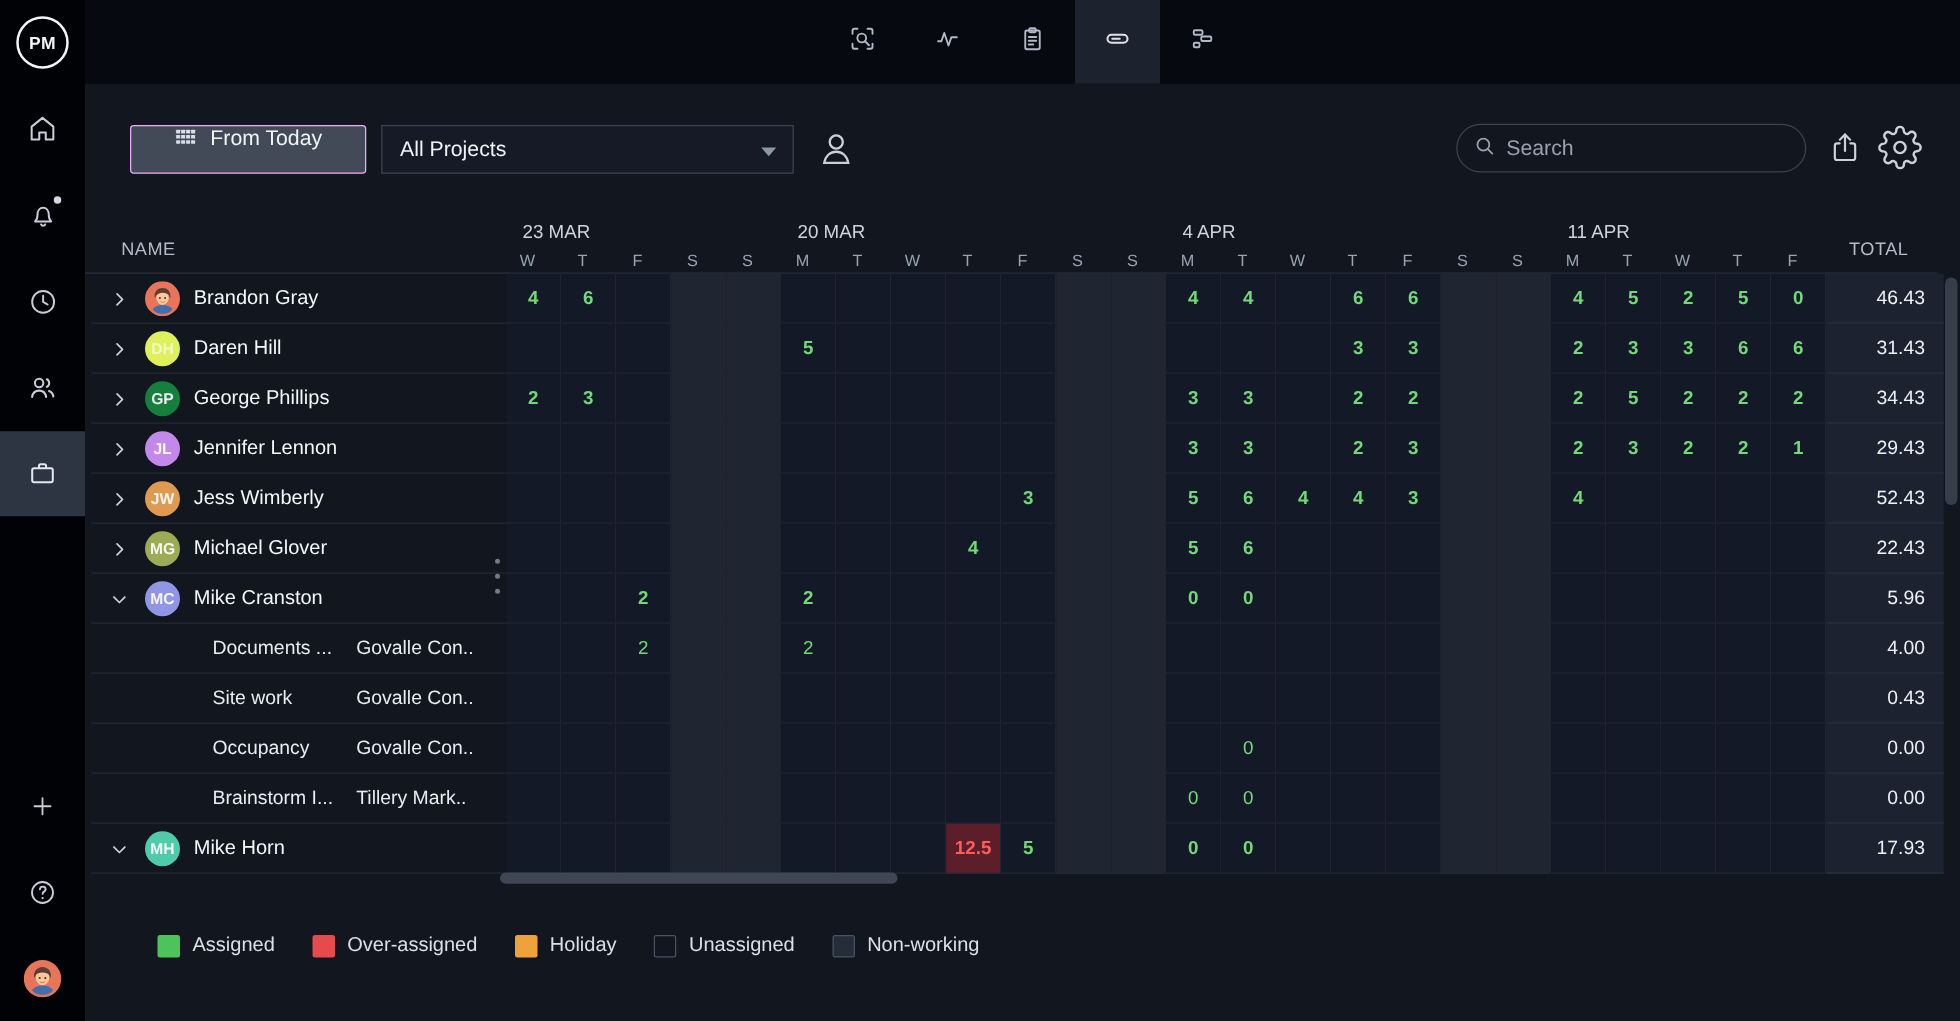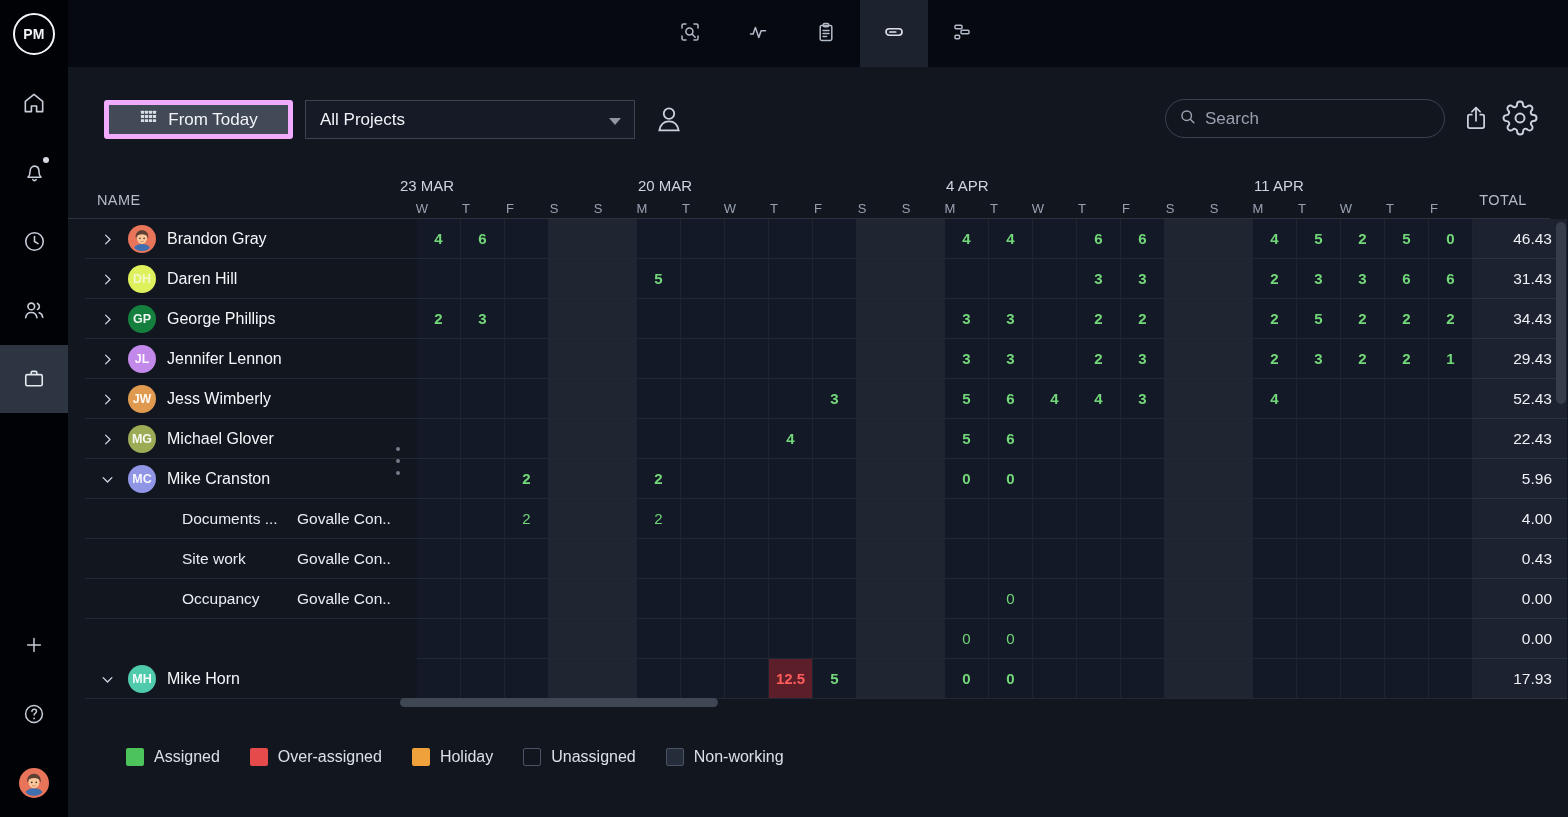--- a/index.html
+++ b/index.html
@@ -17,21 +17,21 @@
   .side-item svg { display:block; }
   .bell-wrap { position:relative; }
   .bell-dot { position:absolute; right:-2px; top:-3px; width:6px; height:6px; border-radius:50%; background:#d4d9e1; }
 
   
   #topbar { position:absolute; left:68px; top:0; width:1500px; height:67px; background:#060910; }
   .top-tab { position:absolute; top:0; width:68px; height:67px; display:flex; align-items:center; justify-content:center; color:#b3bac7; }
   .top-tab.active { background:#1c222e; color:#dde2ea; }
 
   
-  .btn-slate { position:absolute; background:#424a58; border:5px solid #f0abfc; border-radius:3px; color:#f2f4f8; font-size:17px; display:flex; align-items:center; justify-content:center; gap:10px; cursor:default; }
+  .btn-slate { position:absolute; background:#424a58; border:1px solid #f0abfc; border-radius:3px; color:#f2f4f8; font-size:17px; display:flex; align-items:flex-start; justify-content:center; gap:10px; cursor:default; }
   #from-today-btn { left:104px; top:100px; width:189px; height:39px; }
   #project-select { position:absolute; left:305px; top:100px; width:330px; height:39px; background:#151a26; border:1px solid #3c4452; display:flex; align-items:center; color:#f0f3f7; font-size:17px; padding:0 14px; }
   #project-select .caret { position:absolute; right:13px; top:17px; width:0; height:0; border-left:6px solid transparent; border-right:6px solid transparent; border-top:7px solid #8e96a4; }
   #person-filter { position:absolute; left:652px; top:102px; color:#c9d0da; }
   #search-pill { position:absolute; left:1165px; top:99px; width:280px; height:39px; border:1px solid #3b4350; border-radius:20px; display:flex; align-items:center; padding:0 12px; color:#9aa2b0; }
   #search-pill input { background:transparent; border:none; outline:none; color:#dfe3ea; font-size:17px; font-family:"Liberation Sans", sans-serif; margin-left:8px; width:210px; }
   #search-pill input::placeholder { color:#99a1b0; }
   #export-btn { position:absolute; left:1461px; top:101px; color:#ccd2dc; }
   #settings-btn { position:absolute; left:1502px; top:99px; color:#ccd2dc; }
 
@@ -39,21 +39,21 @@
   #table-header { position:absolute; left:68px; top:170px; width:1482px; height:49px; border-bottom:1px solid #2a3140; }
   #name-header { position:absolute; left:29px; top:22px; font-size:14.5px; color:#b5bcc8; letter-spacing:.4px; }
   #total-header { position:absolute; left:1388px; top:22px; width:94px; text-align:center; font-size:14.5px; color:#b5bcc8; letter-spacing:.4px; }
   #group-labels { position:absolute; left:332px; top:7px; height:20px; }
   .date-group-label { position:absolute; top:0; font-size:15px; color:#ced4de; white-space:nowrap; }
   #day-letters { position:absolute; left:332px; top:31px; height:16px; }
   .day-letter { position:absolute; top:0; width:44px; text-align:center; font-size:13px; color:#99a2b2; }
 
   
   #rows { position:absolute; left:68px; top:219px; width:1482px; height:480px; }
-  .row { position:absolute; left:17px; width:1431px; height:40px;text-decoration:underline; }
+  .row { position:absolute; left:5px; width:1431px; height:40px;text-decoration:underline; }
   .name-cell { position:absolute; left:0; top:0; width:332px; height:40px; border-bottom:1px solid #232a36; }
   .chev { position:absolute; left:15px; top:13px; width:15px; height:15px; color:#ccd2dc; }
   .chev.expanded { transform:rotate(90deg); }
   .avatar { position:absolute; left:43px; top:6px; width:28px; height:28px; border-radius:50%; display:flex; align-items:center; justify-content:center; font-size:12.5px; font-weight:bold; color:rgba(255,255,255,.92); }
   .person-name { position:absolute; left:82px; top:0; line-height:40px; font-size:16px; color:#f5f7fa; }
   .task-name { position:absolute; left:97px; top:0; line-height:40px; font-size:15.5px; color:#e9edf2; }
   .task-project { position:absolute; left:212px; top:0; line-height:40px; font-size:15.5px; color:#e9edf2; }
   .grid { position:absolute; left:332px; top:0; height:40px; }
   .cell { position:absolute; top:0; width:44px; height:40px; background:#141927; border-right:1px solid #1e2430; border-bottom:1px solid #222936; display:flex; align-items:center; justify-content:center; font-size:15px; color:#72d879; }
   .cell.weekend { background:#1f2531; }
@@ -268,21 +268,21 @@
       <svg width="36" height="38" viewBox="0 0 24 24" fill="none" stroke="currentColor" stroke-width="1.3" stroke-linecap="round" stroke-linejoin="round">
           <circle cx="12" cy="12" r="3"></circle>
           <path d="M19.4 15a1.65 1.65 0 0 0 .33 1.82l.06.06a2 2 0 0 1 0 2.83 2 2 0 0 1-2.83 0l-.06-.06a1.65 1.65 0 0 0-1.82-.33 1.65 1.65 0 0 0-1 1.51V21a2 2 0 0 1-2 2 2 2 0 0 1-2-2v-.09A1.65 1.65 0 0 0 9 19.4a1.65 1.65 0 0 0-1.82.33l-.06.06a2 2 0 0 1-2.83 0 2 2 0 0 1 0-2.83l.06-.06a1.65 1.65 0 0 0 .33-1.82 1.65 1.65 0 0 0-1.51-1H3a2 2 0 0 1-2-2 2 2 0 0 1 2-2h.09A1.65 1.65 0 0 0 4.6 9a1.65 1.65 0 0 0-.33-1.82l-.06-.06a2 2 0 0 1 0-2.83 2 2 0 0 1 2.83 0l.06.06a1.65 1.65 0 0 0 1.82.33H9a1.65 1.65 0 0 0 1-1.51V3a2 2 0 0 1 2-2 2 2 0 0 1 2 2v.09a1.65 1.65 0 0 0 1 1.51 1.65 1.65 0 0 0 1.82-.33l.06-.06a2 2 0 0 1 2.83 0 2 2 0 0 1 0 2.83l-.06.06a1.65 1.65 0 0 0-.33 1.82V9a1.65 1.65 0 0 0 1.51 1H21a2 2 0 0 1 2 2 2 2 0 0 1-2 2h-.09a1.65 1.65 0 0 0-1.51 1z"></path>
         </svg>
     </span>
   </div>
 
   <div id="table-header">
     <span id="name-header">NAME</span>
     <div id="group-labels">
-        <span class="date-group-label" style="left: 0; text-align: right;">23 MAR</span>
+        <span class="date-group-label" style="left: 18px; text-align: right;">23 MAR</span>
         <span class="date-group-label" style="left: 238px;">20 MAR</span>
         <span class="date-group-label" style="left: 546px;">4 APR</span>
         <span class="date-group-label" style="left: 854px;">11 APR</span>
       </div>
     <div id="day-letters">
         <span class="day-letter" style="left: 0px;">W</span>
         <span class="day-letter" style="left: 44px;">T</span>
         <span class="day-letter" style="left: 88px;">F</span>
         <span class="day-letter" style="left: 132px;">S</span>
         <span class="day-letter" style="left: 176px;">S</span>
@@ -665,20 +665,24 @@
           <div class="cell weekend" style="left: 792px;"></div>
           <div class="cell" style="left: 836px;"></div>
           <div class="cell" style="left: 880px;"></div>
           <div class="cell" style="left: 924px;"></div>
           <div class="cell" style="left: 968px;"></div>
           <div class="cell" style="left: 1012px;"></div>
         </div>
         <div class="total-cell">0.00</div>
       </div>
       <div class="row" style="top: 400px;">
+        <div class="name-cell">
+          <span class="task-name">Brainstorm I...</span>
+          <span class="task-project">Tillery Mark..</span>
+        </div>
         <div class="grid">
           <div class="cell" style="left: 0px;"></div>
           <div class="cell" style="left: 44px;"></div>
           <div class="cell" style="left: 88px;"></div>
           <div class="cell weekend" style="left: 132px;"></div>
           <div class="cell weekend" style="left: 176px;"></div>
           <div class="cell" style="left: 220px;"></div>
           <div class="cell" style="left: 264px;"></div>
           <div class="cell" style="left: 308px;"></div>
           <div class="cell" style="left: 352px;"></div>

